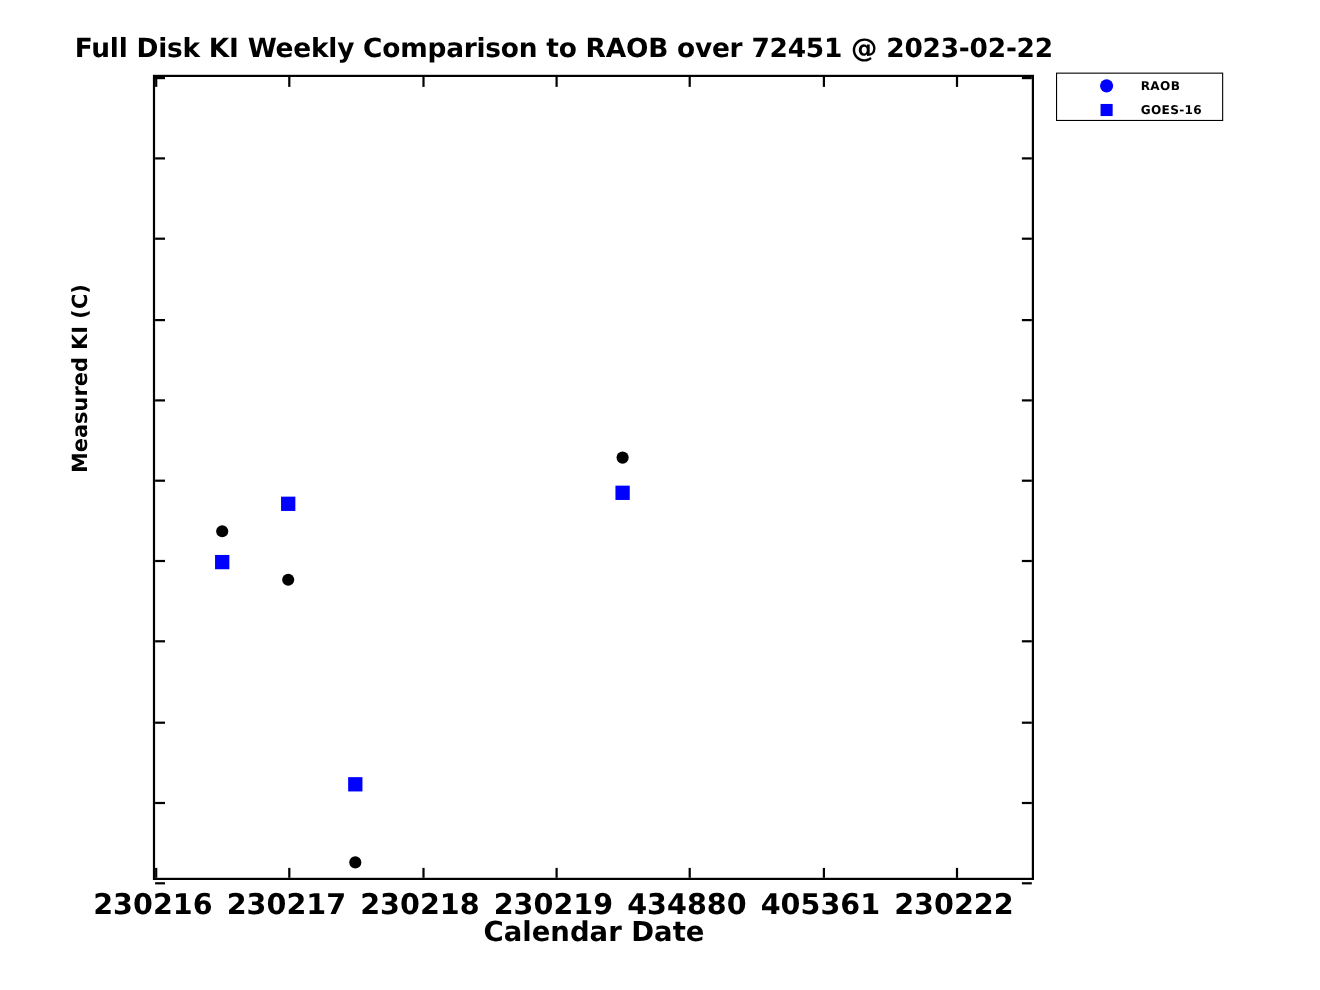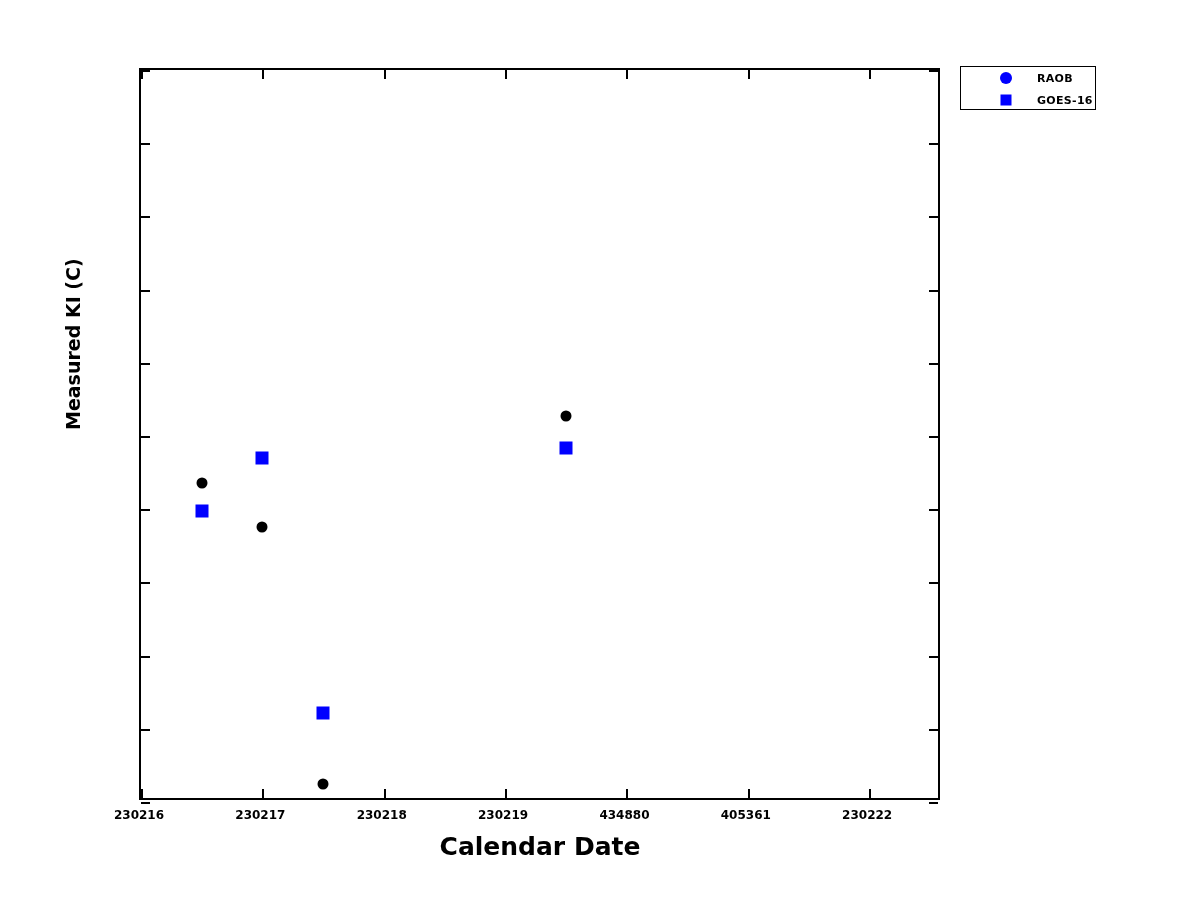--- a/index.html
+++ b/index.html
@@ -64,21 +64,21 @@
   .tick-x-top {
     position: absolute;
     top: 0px;
     height: 9px;
     width: 0px;
     border-left: 2px solid #000000;
   }
   .xlabel-text {
     position: absolute;
     top: 808px;
-    font-size: 12px;
+    font-size: 26px;
     font-weight: bold;
     color: #000000;
     white-space: nowrap;
     transform: translateX(-50%);
   }
   #y-axis-title {
     position: absolute;
     left: 62px;
     top: 430px;
     font-size: 19px;
@@ -102,21 +102,21 @@
     position: absolute;
     transform: translate(-50%, -50%);
   }
   .marker-circle {
     border-radius: 50%;
   }
   #legend-box {
     position: absolute;
     left: 960px;
     top: 66px;
-    width: 136px;
+    width: 152px;
     height: 44px;
     border: 1px solid #000000;
     background: #ffffff;
     box-sizing: border-box;
   }
   .legend-row {
     position: absolute;
     left: 0;
     width: 100%;
     height: 22px;
@@ -137,20 +137,21 @@
     color: #000000;
     white-space: nowrap;
     letter-spacing: 0.3px;
   }
 </style>
 </head>
 <body>
 
 <div id="figure">
 
+  <div id="chart-title">Full Disk KI Weekly Comparison to RAOB over 72451 @ 2023-02-22</div>
 
   <div id="plot-area">
     <div id="y-ticks">
         <div class="tick-y" style="top: 0px;"></div>
         <div class="tick-y-right" style="top: 0px;"></div>
         <div class="tick-y" style="top: 73.2px;"></div>
         <div class="tick-y-right" style="top: 73.2px;"></div>
         <div class="tick-y" style="top: 146.4px;"></div>
         <div class="tick-y-right" style="top: 146.4px;"></div>
         <div class="tick-y" style="top: 219.6px;"></div>

